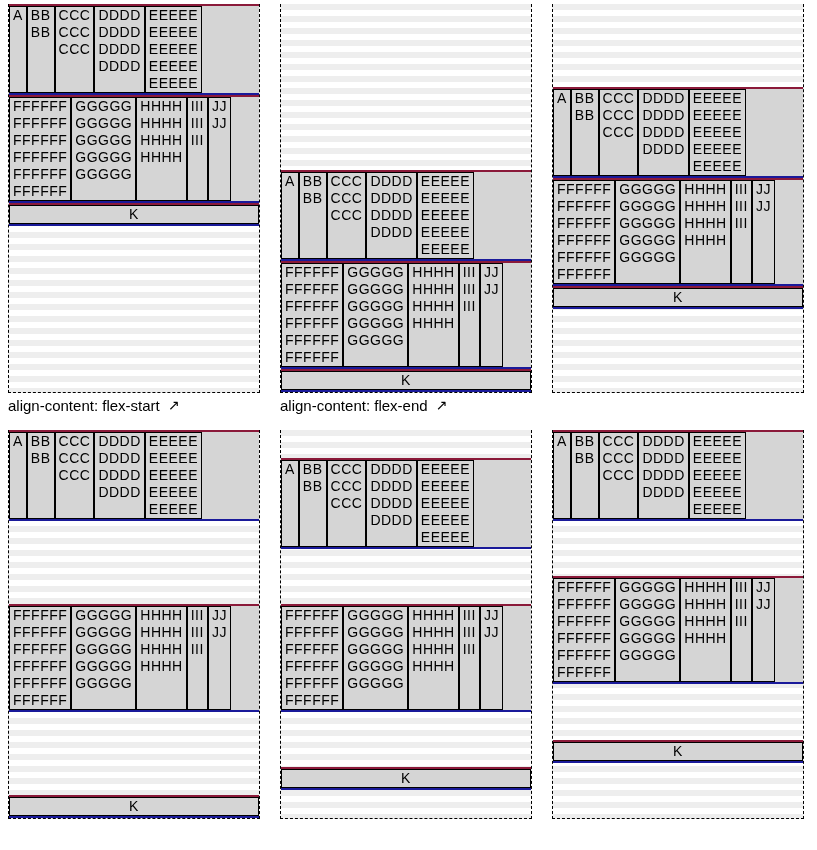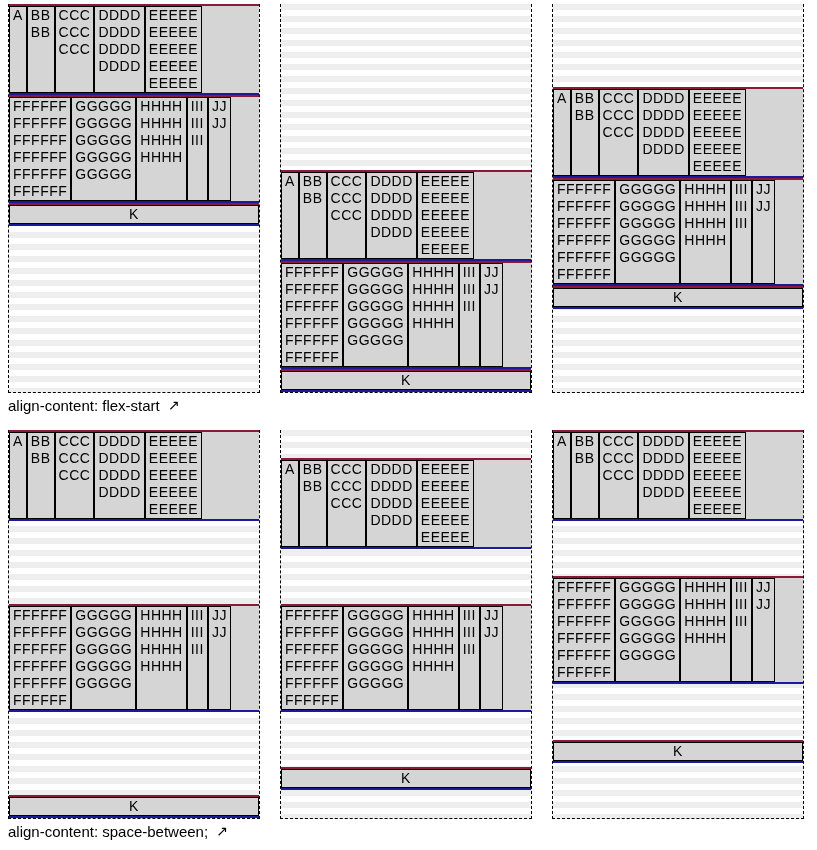--- a/index.html
+++ b/index.html
@@ -144,20 +144,24 @@
           <div class="cell">III
 III
 III</div>
           <div class="cell">JJ
 JJ</div>
         </div>
         <div class="row r3">
           <div class="cell">K</div>
         </div>
       </div>
+      <div class="caption">
+        <span>align-content: flex-end</span>
+        <span class="arrow">↗</span>
+      </div>
     </div>
 
     <div class="example" data-ac="center">
       <div class="container">
         <div class="row">
           <div class="cell">A</div>
           <div class="cell">BB
 BB</div>
           <div class="cell">CCC
 CCC
@@ -237,24 +241,20 @@
 HHHH</div>
           <div class="cell">III
 III
 III</div>
           <div class="cell">JJ
 JJ</div>
         </div>
         <div class="row r3">
           <div class="cell">K</div>
         </div>
-      </div>
-      <div class="caption">
-        <span>align-content: space-between;</span>
-        <span class="arrow">↗</span>
       </div>
     </div>
 
     <div class="example" data-ac="space-around">
       <div class="container">
         <div class="row">
           <div class="cell">A</div>
           <div class="cell">BB
 BB</div>
           <div class="cell">CCC

